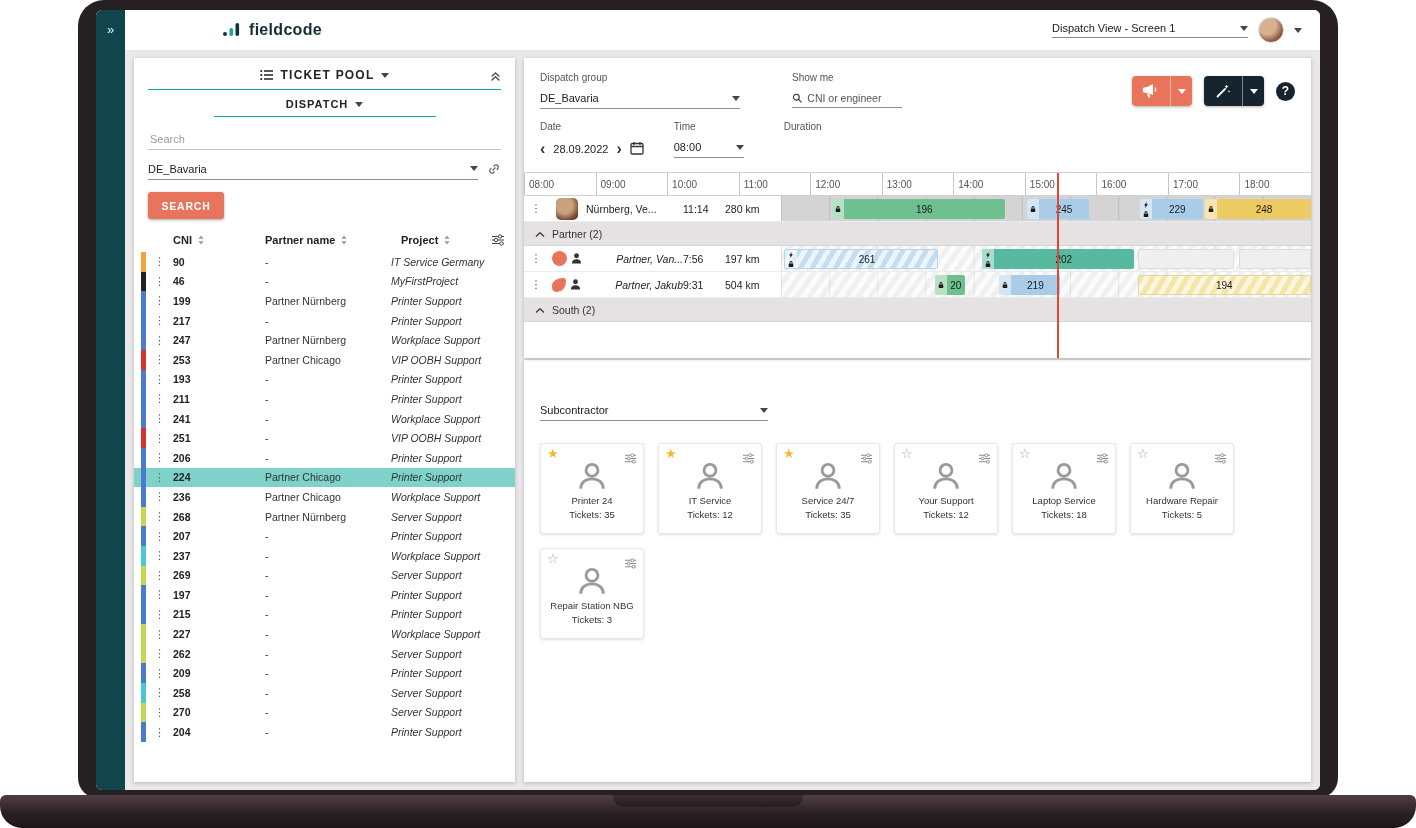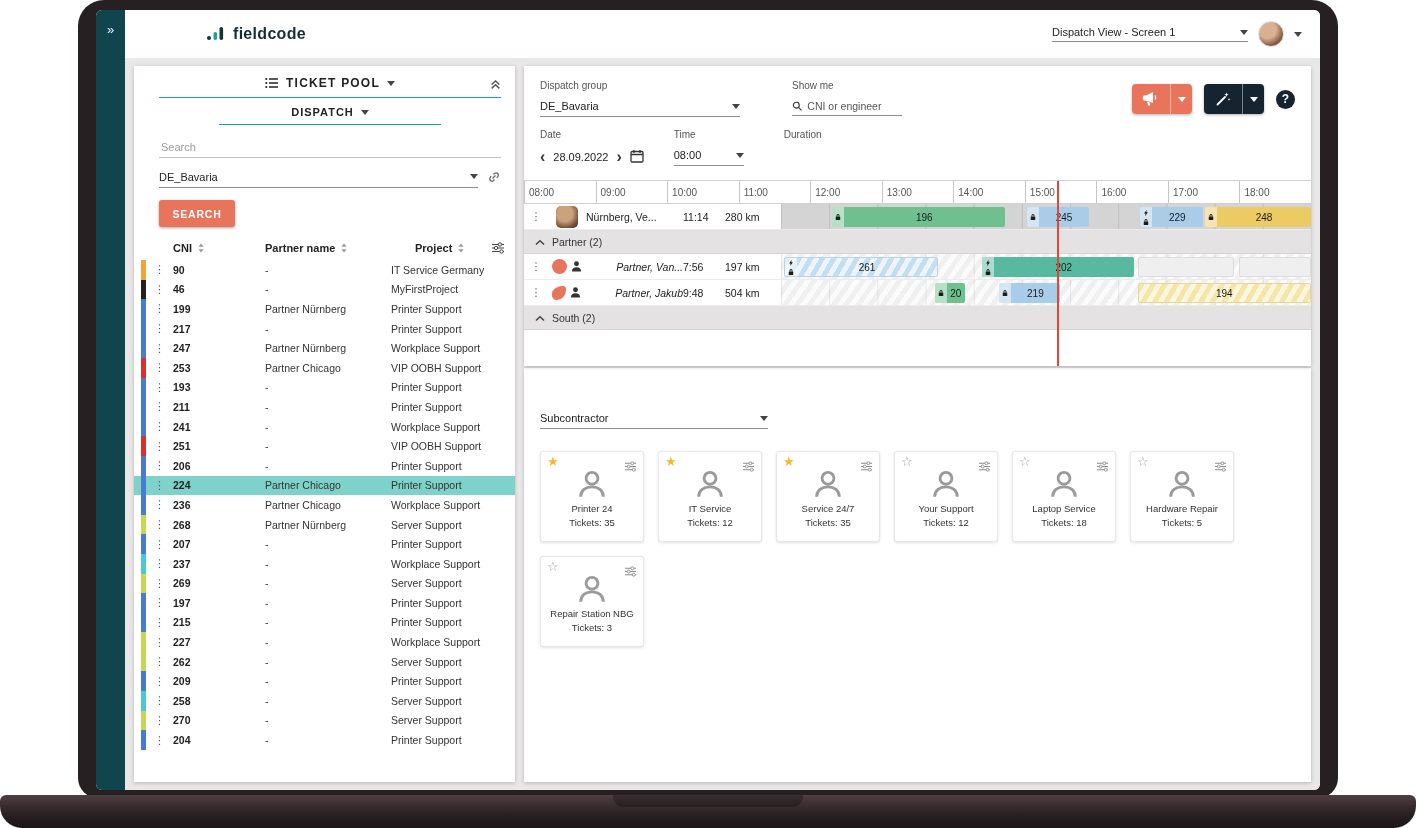--- a/index.html
+++ b/index.html
@@ -9,60 +9,60 @@
   
   .device {position:absolute; left:78px; top:0; width:1260px; height:798px; background:#272023; border-radius:26px 26px 20px 20px;}
   .screen {position:absolute; left:18px; top:10px; width:1224px; height:780px; background:#fff; border-radius:6px; overflow:hidden; display:flex;}
   .base {position:absolute; left:0; bottom:0; width:1416px; height:33px; background:linear-gradient(180deg,#503e41,#2b2124 55%,#1c1517); border-radius:6px 6px 22px 22px;}
   .base::after {content:""; position:absolute; left:50%; top:0; transform:translateX(-50%); width:190px; height:12px; background:rgba(0,0,0,.28); border-radius:0 0 10px 10px;}
 
   .side-strip {width:29px; background:#11454e; color:#e8f4f4; font-size:13px; padding-top:12px; text-align:center; flex:none; cursor:pointer;}
   .main {flex:1; display:flex; flex-direction:column; min-width:0;}
 
   
-  .topbar {height:48px; background:#fff; display:flex; align-items:center; flex:none;}
+  .topbar {height:40px; background:#fff; display:flex; align-items:center; flex:none;padding-left:16px;}
   .logo {display:flex; align-items:center; gap:6px; margin-left:80px; font-size:16px; font-weight:bold; color:#142e34; letter-spacing:.3px;}
   .top-right {margin-left:auto; display:flex; align-items:center; gap:10px; margin-right:18px;}
   .view-select {display:flex; align-items:center; justify-content:space-between; width:196px; border-bottom:1px solid #8a8a8a; padding-bottom:3px; font-size:11px; color:#222; cursor:pointer;}
   .avatar {width:26px; height:26px; border-radius:50%; background:radial-gradient(circle at 35% 32%, #d8b193 0 38%, #8a5a44 70%, #5f3d30); border:1px solid #ddd; cursor:pointer;}
 
   .workspace {flex:1; background:#e9e7e7; display:flex; gap:9px; padding:8px 9px; min-height:0;}
   .panel {background:#fff; box-shadow:0 1px 4px rgba(0,0,0,.22);}
 
   
   .tri {width:0; height:0; border-left:4px solid transparent; border-right:4px solid transparent; border-top:5px solid #444; display:inline-block;}
   .tri.white {border-top-color:#fff;}
 
   
   .ticket-panel {width:381px; flex:none; display:flex; flex-direction:column; min-height:0;}
-  .tp-top {position:relative; padding:10px 14px 0;margin-left:11px;}
+  .tp-top {position:relative; padding:10px 14px 0;}
   .tp-title-row {display:flex; align-items:center; justify-content:center; gap:7px; padding-bottom:7px; border-bottom:1px solid #14a5a0;}
   .tp-title {font-size:12px; font-weight:bold; letter-spacing:1.2px; color:#222;}
   .collapse {position:absolute; right:14px; top:10px; cursor:pointer;}
   .tp-dispatch {width:222px; margin:8px auto 0; display:flex; align-items:center; justify-content:center; gap:7px; padding-bottom:6px; border-bottom:1px solid #14a5a0; font-size:11px; font-weight:bold; letter-spacing:1px; color:#222; cursor:pointer;}
   .tp-search {display:block; width:100%; margin-top:12px; border:none; border-bottom:1px solid #c2c2c2; font:inherit; font-size:11px; padding:4px 2px; color:#333; outline:none;}
   .tp-search::placeholder {color:#9a9a9a;}
   .tp-group {display:flex; align-items:center; gap:9px; margin-top:12px;}
   .uselect {display:flex; align-items:center; justify-content:space-between; border-bottom:1px solid #8f8f8f; padding-bottom:4px; font-size:11px; color:#222; cursor:pointer;}
   .tp-group .uselect {flex:1;}
   .search-btn {margin:12px 0 8px; width:76px; height:27px; background:#e8745c; color:#fff; border:none; border-radius:3px; font-family:inherit; font-size:10.5px; font-weight:bold; letter-spacing:.8px; box-shadow:0 1px 3px rgba(0,0,0,.35); cursor:pointer;}
   .thead {display:flex; align-items:center; height:25px; font-size:11px; font-weight:bold; color:#222; flex:none;}
   .h-bar {width:12px;} .h-kebab {width:27px;}
   .h-cni {width:92px; display:flex; gap:5px; align-items:center;}
-  .h-partner {width:150px; display:flex; gap:5px; align-items:center;}
+  .h-partner {width:136px; display:flex; gap:5px; align-items:center;}
   .h-project {flex:1; display:flex; gap:5px; align-items:center;}
   .h-filter {width:34px; display:flex; justify-content:center; cursor:pointer;}
   .trows {flex:1; min-height:0; overflow:hidden;}
   .trow {display:flex; align-items:center; height:19.6px; font-size:10.5px; color:#333; cursor:pointer;}
   .trow.selected {background:#7fd2ca;}
   .cbar {width:5px; height:100%; margin-left:7px; flex:none;}
   .kebab {width:27px; text-align:center; color:#555; font-size:11px; flex:none; cursor:pointer;}
   .c-cni {width:92px; font-weight:bold; color:#222;}
   .c-partner {width:126px;}
-  .c-project {flex:1;}
+  .c-project {flex:1;font-style:italic;}
   .tp-footer {height:24px; display:flex; align-items:center; padding-left:10px; font-size:10px; color:#444; flex:none;}
 
   
   .right-col {flex:1; display:flex; flex-direction:column; gap:2px; min-width:0;}
 
   
   .dispatch-panel {height:300px; flex:none; display:flex; flex-direction:column; position:relative; padding-top:14px; overflow:hidden;}
   .dp-controls {padding:0 16px; flex:none;}
   .dp-rowA {display:flex; align-items:flex-start;}
   .fgroup {display:flex; flex-direction:column; gap:9px;}
@@ -649,21 +649,21 @@
                         <span class="ava-wrap">
                           <span class="ava-leaf"></span>
                           <span class="pp">
                             <svg viewBox="0 0 24 24">
                               <circle cx="12" cy="7" r="4.5" fill="#333"></circle>
                               <path d="M3.5 21c0-4.7 3.8-7.5 8.5-7.5s8.5 2.8 8.5 7.5z" fill="#333"></path>
                             </svg>
                           </span>
                         </span>
                         <span class="r-name it">Partner, Jakub</span>
-                        <span class="r-time">9:48</span>
+                        <span class="r-time">9:31</span>
                         <span class="r-km">504 km</span>
                       </div>
                       <div class="tl">
                         <div class="bar" style="background: rgb(111, 192, 143); left: 29%; width: 5.72727%;">
                           <span class="bicons">
                             <span>
                               <svg viewBox="0 0 10 10">
                                 <path d="M3.1 4.4V3.3a1.9 1.9 0 013.8 0v1.1H5.8V3.3a.8.8 0 00-1.6 0v1.1z" fill="#1c1c1c"></path>
                                 <rect x="2.2" y="4.3" width="5.6" height="4.4" rx="0.7" fill="#1c1c1c"></rect>
                               </svg>

